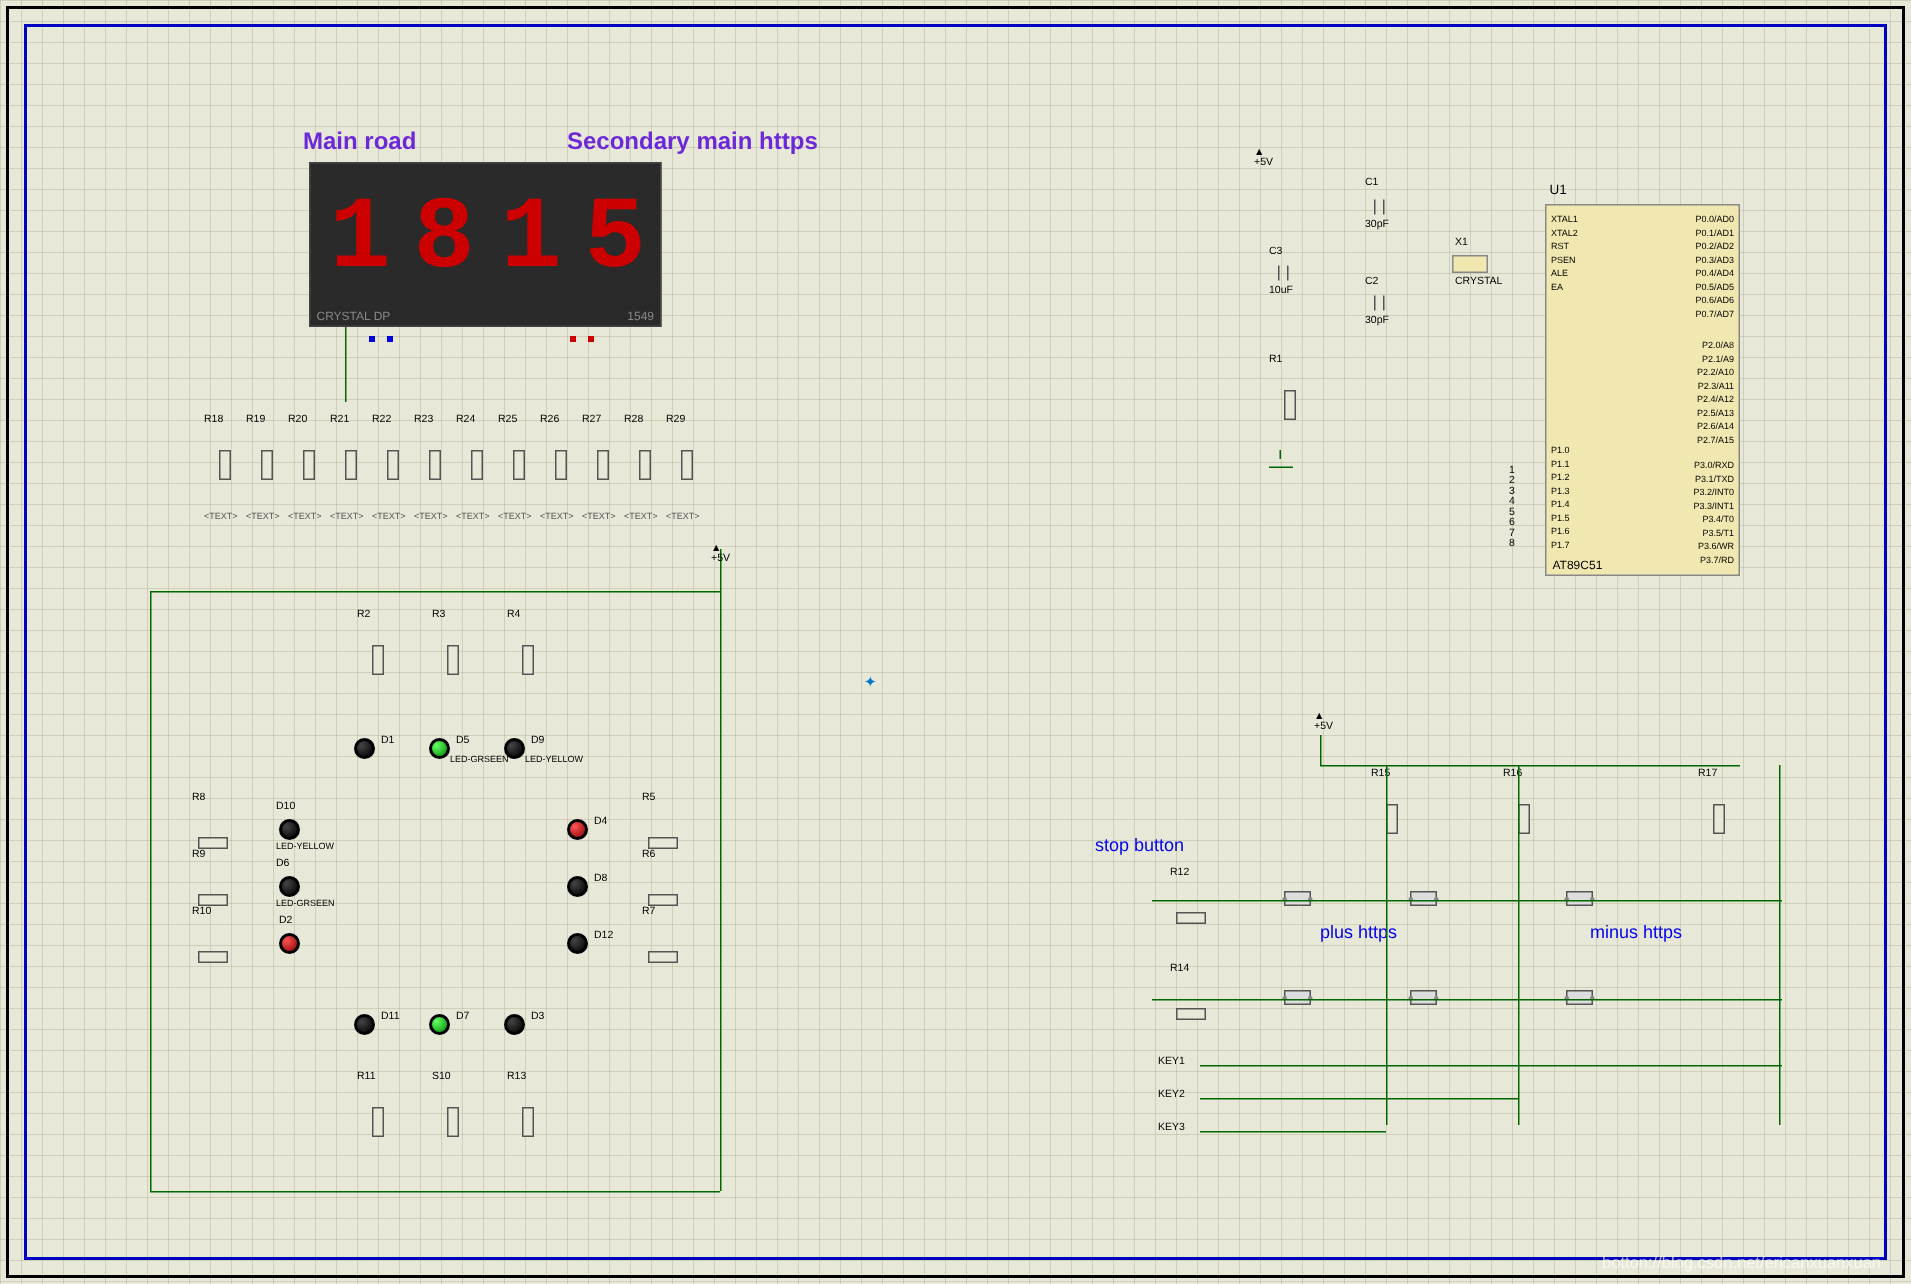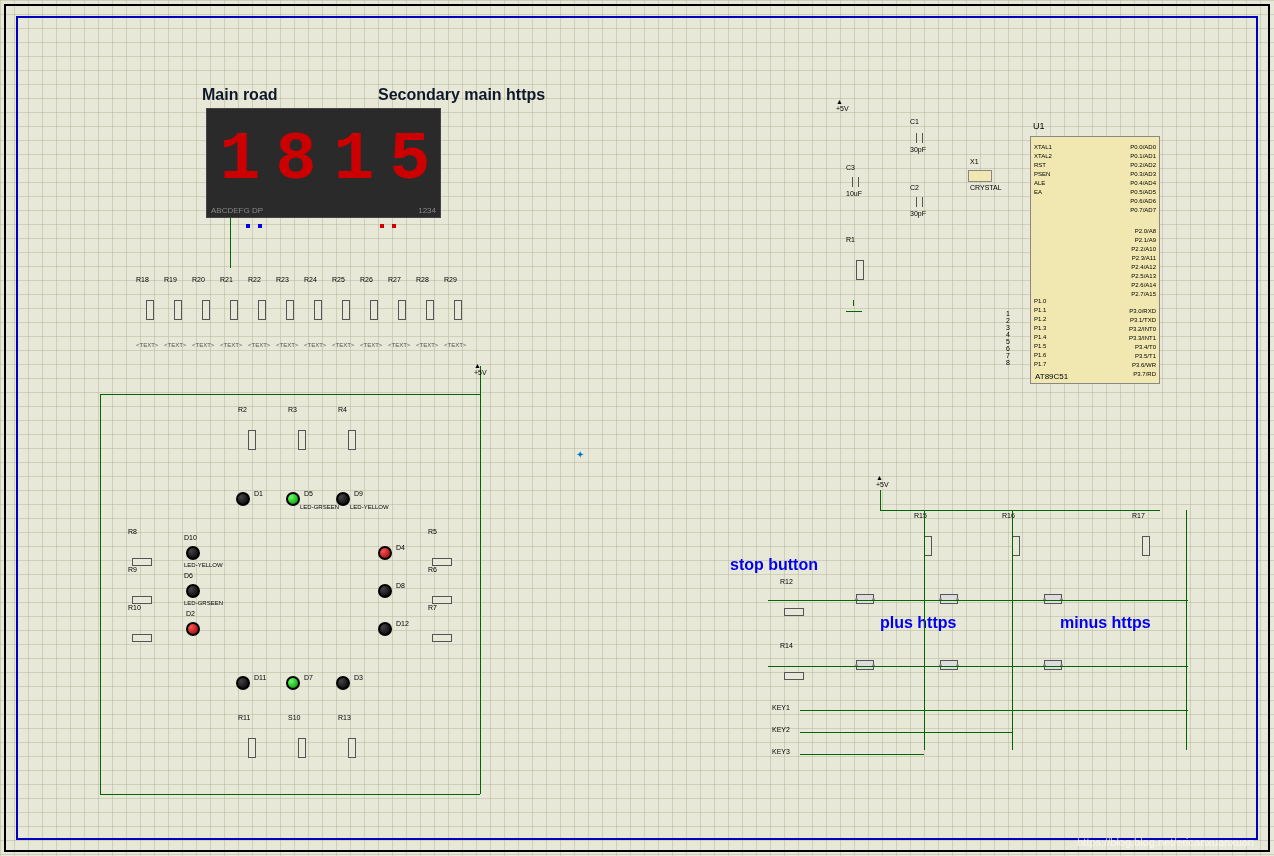--- a/index.html
+++ b/index.html
@@ -58,29 +58,29 @@
     left: 4px;
     right: 4px;
     color: #888;
     font-size: 8px;
     display: flex;
     justify-content: space-between;
   }
   
   .title-red {
     position: absolute;
-    color: #0f172a;
+    color: #6d28d9;
     font-size: 16px;
     font-weight: bold;
   }
   .title-blue {
     position: absolute;
     color: #0000ee;
-    font-size: 16px;
-    font-weight: bold;
+    font-size: 12px;
+    font-weight: normal;
   }
   
   .resistor-row {
     position: absolute;
     display: flex;
     gap: 4px;
   }
   .resistor {
     width: 24px;
     height: 40px;
@@ -264,22 +264,22 @@
 
 <div class="title-red" style="left:202px; top:86px;">Main road</div>
 <div class="title-red" style="left:378px; top:86px;">Secondary main https</div>
 
 <div class="display-block">
   <div class="digit" style="left:8px;">1</div>
   <div class="digit" style="left:64px;">8</div>
   <div class="digit" style="left:122px;">1</div>
   <div class="digit" style="left:178px;">5</div>
   <div class="display-labels">
-    <span>ABCDEFG DP</span>
-    <span>1234</span>
+    <span>CRYSTAL DP</span>
+    <span>1549</span>
   </div>
 </div>
 
 <div class="wire-green wire-v" style="left:230px; top:218px; height:50px;"></div>
 
 <div class="resistor-row" style="left:138px; top:290px;">
   <div class="resistor">
       <div class="rlabel">R18</div>
       <div class="rbody"></div>
       <div class="rvalue">&lt;TEXT&gt;</div>
@@ -577,13 +577,13 @@
 <div class="wire-green wire-h" style="left:800px; top:732px; width:212px;"></div>
 <div class="wire-green wire-h" style="left:800px; top:754px; width:124px;"></div>
 
 <div style="position:absolute; left:576px; top:449px; color:#0077cc; font-size:10px;">✦</div>
 
 <div class="dotblue" style="left:246px; top:224px;"></div>
 <div class="dotblue" style="left:258px; top:224px;"></div>
 <div class="dotred" style="left:380px; top:224px;"></div>
 <div class="dotred" style="left:392px; top:224px;"></div>
 
-<div class="watermark">https://blog.blog.net/ericanxuanxuan</div>
+<div class="watermark">botton://blog.csdn.net/ericanxuanxuan</div>
 
 </body></html>

